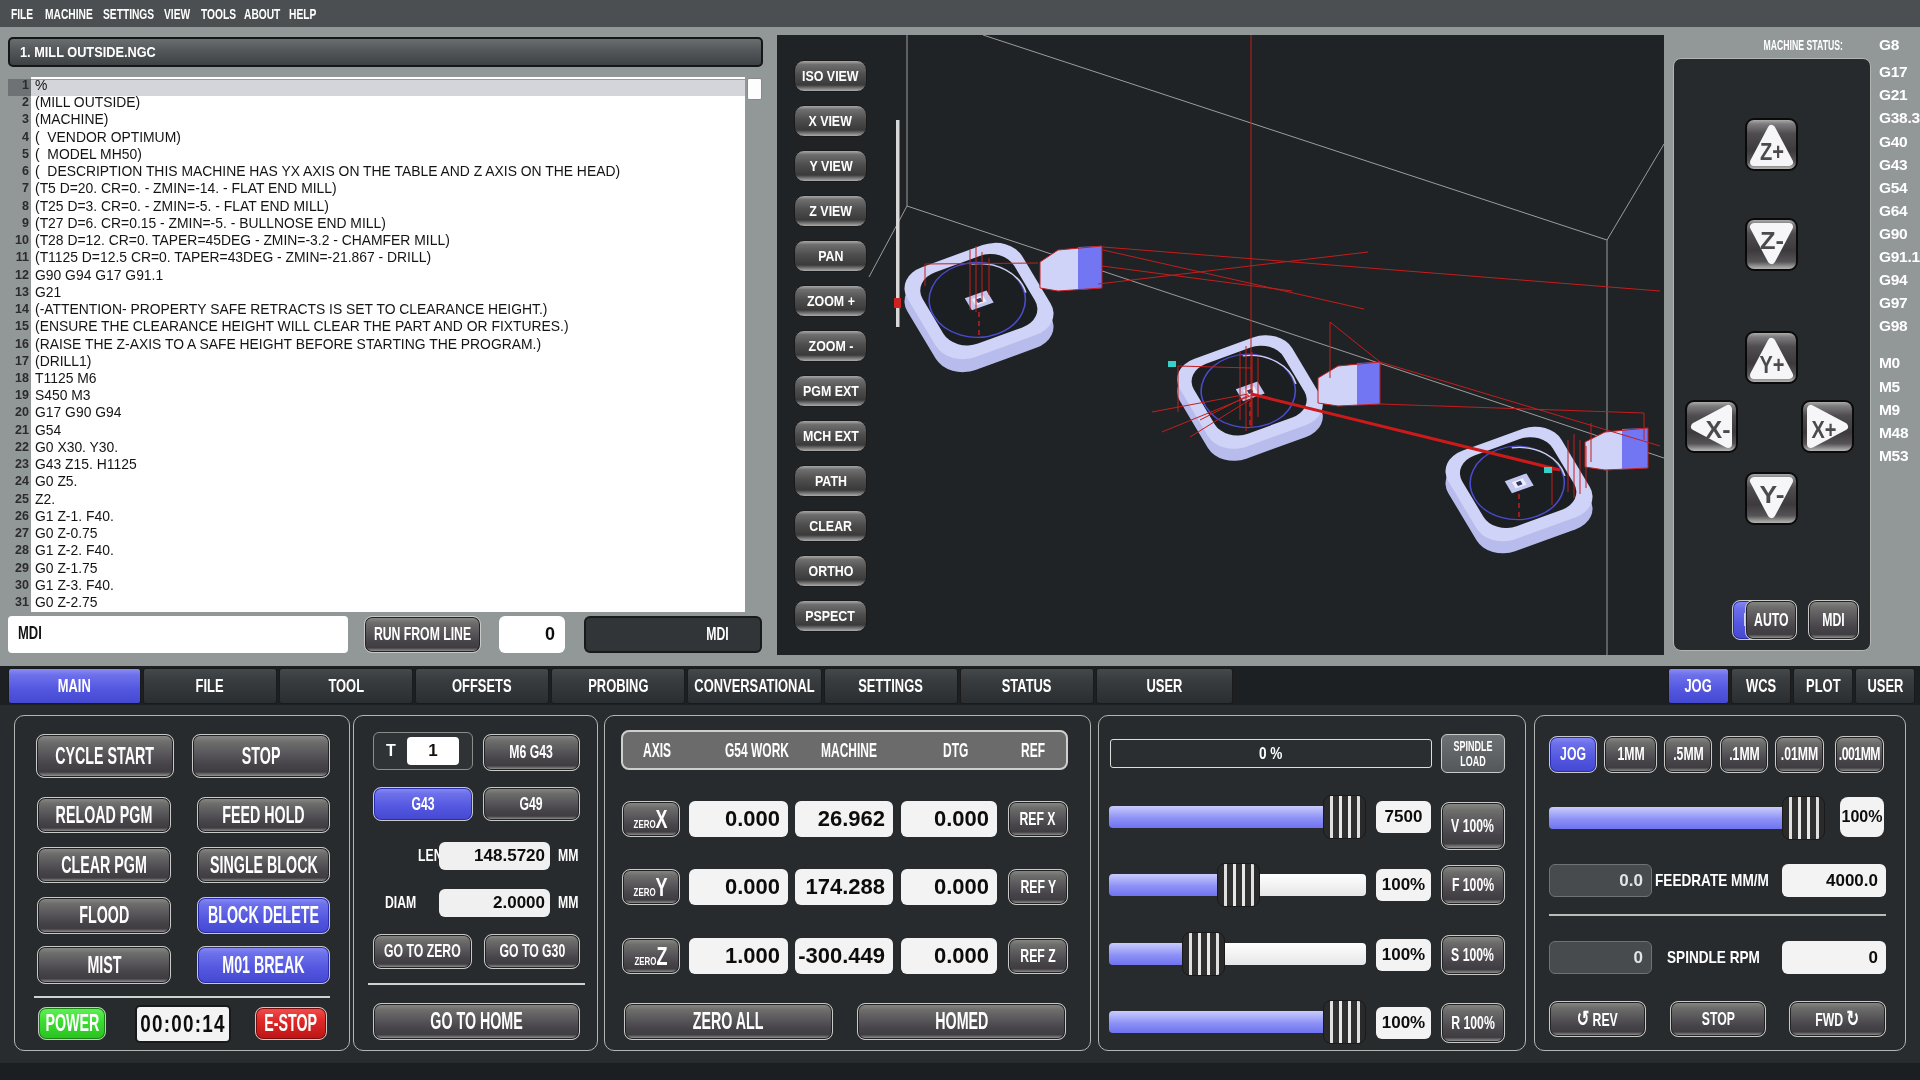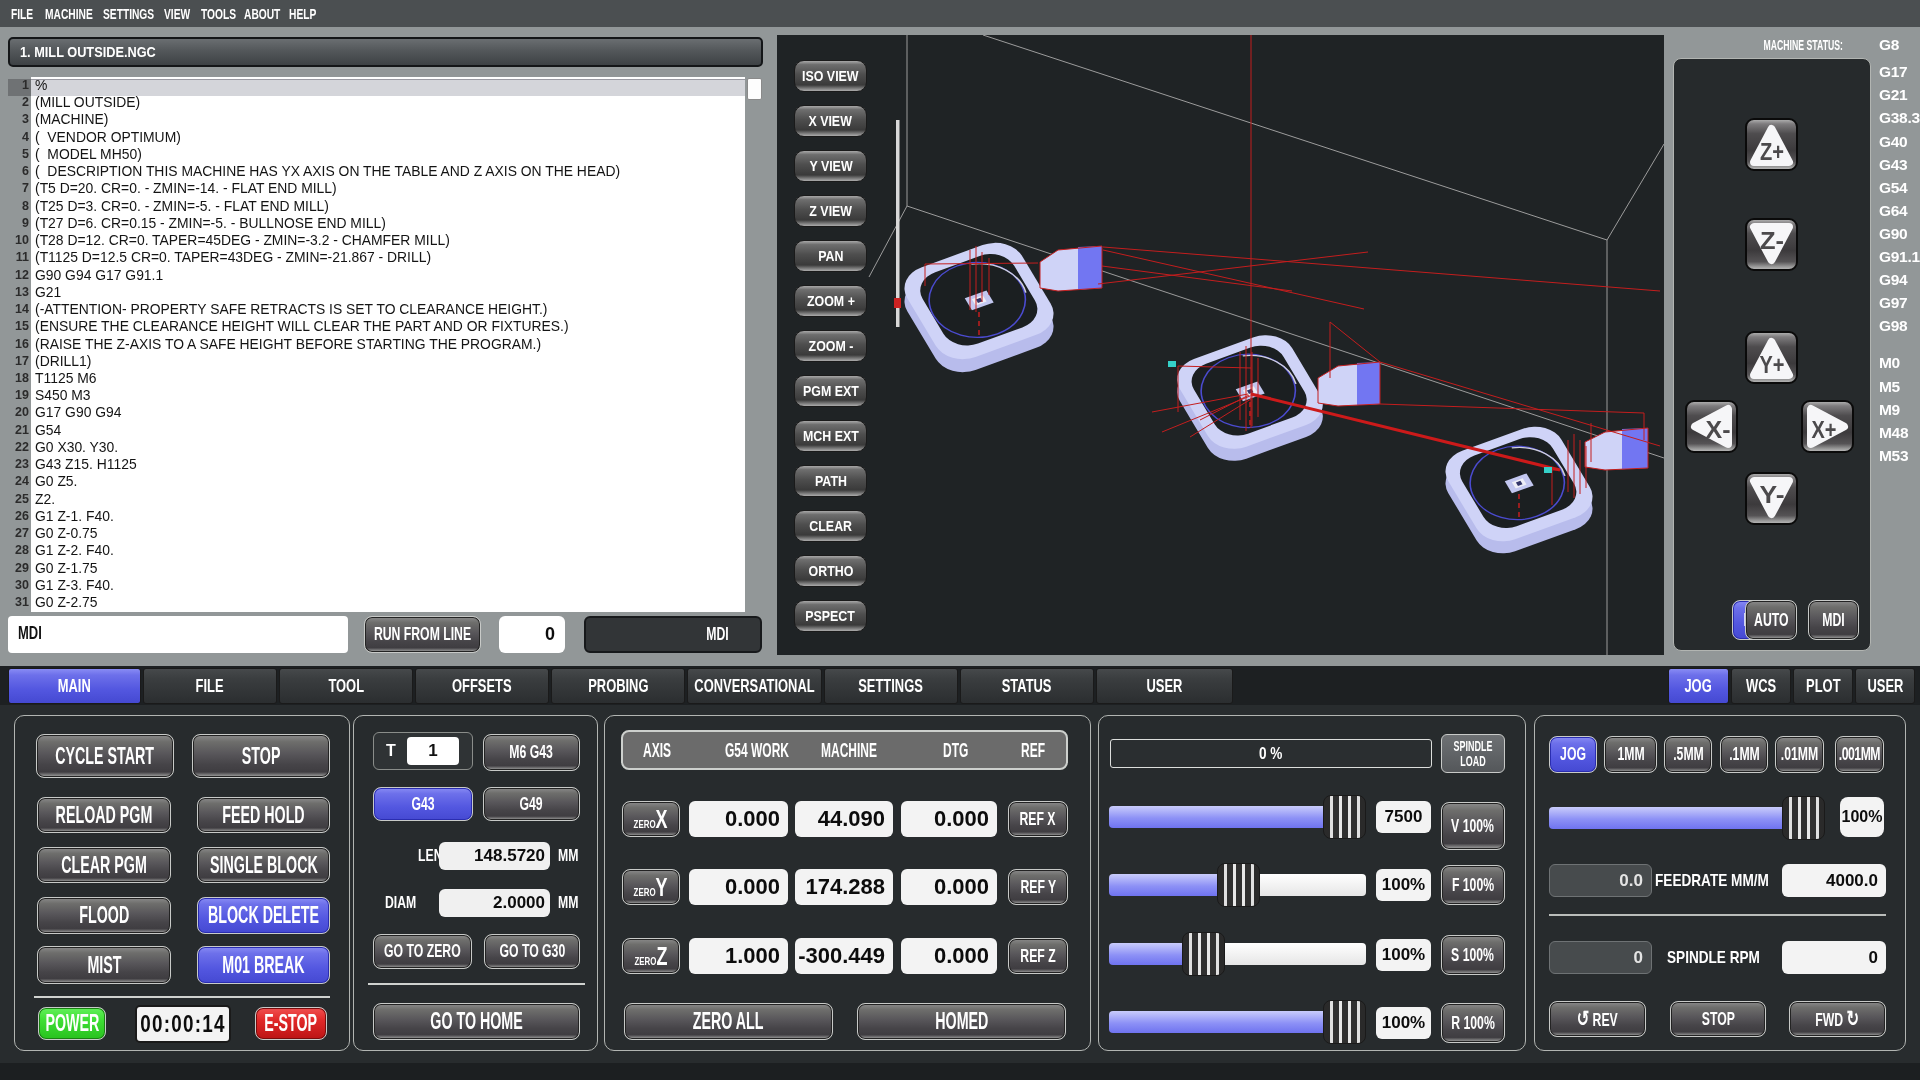--- a/index.html
+++ b/index.html
@@ -476,21 +476,21 @@
 <div class="abs" style="left:621px;top:730px;width:447px;height:40px;border:2px solid #cdd0cd;border-radius:8px;background:#6b6b6b;"></div>
 <div class="lbl" style="left:643px;top:739px;font-size:20px;"><i style="transform:scaleX(0.6);transform-origin:0 50%;">AXIS</i></div>
 <div class="lbl" style="left:725px;top:739px;font-size:20px;"><i style="transform:scaleX(0.6);transform-origin:0 50%;">G54 WORK</i></div>
 <div class="lbl" style="left:821px;top:739px;font-size:20px;"><i style="transform:scaleX(0.6);transform-origin:0 50%;">MACHINE</i></div>
 <div class="lbl" style="left:943px;top:739px;font-size:20px;"><i style="transform:scaleX(0.6);transform-origin:0 50%;">DTG</i></div>
 <div class="lbl" style="left:1021px;top:739px;font-size:20px;"><i style="transform:scaleX(0.6);transform-origin:0 50%;">REF</i></div>
 <div class="btn" style="left:622px;top:801px;width:58px;height:36px;">
     <i style="transform:scaleX(0.72);"><span style="font-size:11px;">ZERO</span><span style="font-size:25px;">X</span></i>
   </div>
 <div class="disp" style="left:689px;top:801px;width:99px;height:36px;font-size:22px;padding-right:8px;">0.000</div>
-<div class="disp" style="left:795px;top:801px;width:98px;height:36px;font-size:22px;padding-right:8px;">44.090</div>
+<div class="disp" style="left:795px;top:801px;width:98px;height:36px;font-size:22px;padding-right:8px;">26.962</div>
 <div class="disp" style="left:901px;top:801px;width:96px;height:36px;font-size:22px;padding-right:8px;">0.000</div>
 <div class="btn md" style="left:1008px;top:801px;width:60px;height:36px;">
     <i>REF X</i>
   </div>
 <div class="btn" style="left:622px;top:869px;width:58px;height:36px;">
     <i style="transform:scaleX(0.72);"><span style="font-size:11px;">ZERO</span><span style="font-size:25px;">Y</span></i>
   </div>
 <div class="disp" style="left:689px;top:869px;width:99px;height:36px;font-size:22px;padding-right:8px;">0.000</div>
 <div class="disp" style="left:795px;top:869px;width:98px;height:36px;font-size:22px;padding-right:8px;">174.288</div>
 <div class="disp" style="left:901px;top:869px;width:96px;height:36px;font-size:22px;padding-right:8px;">0.000</div>

